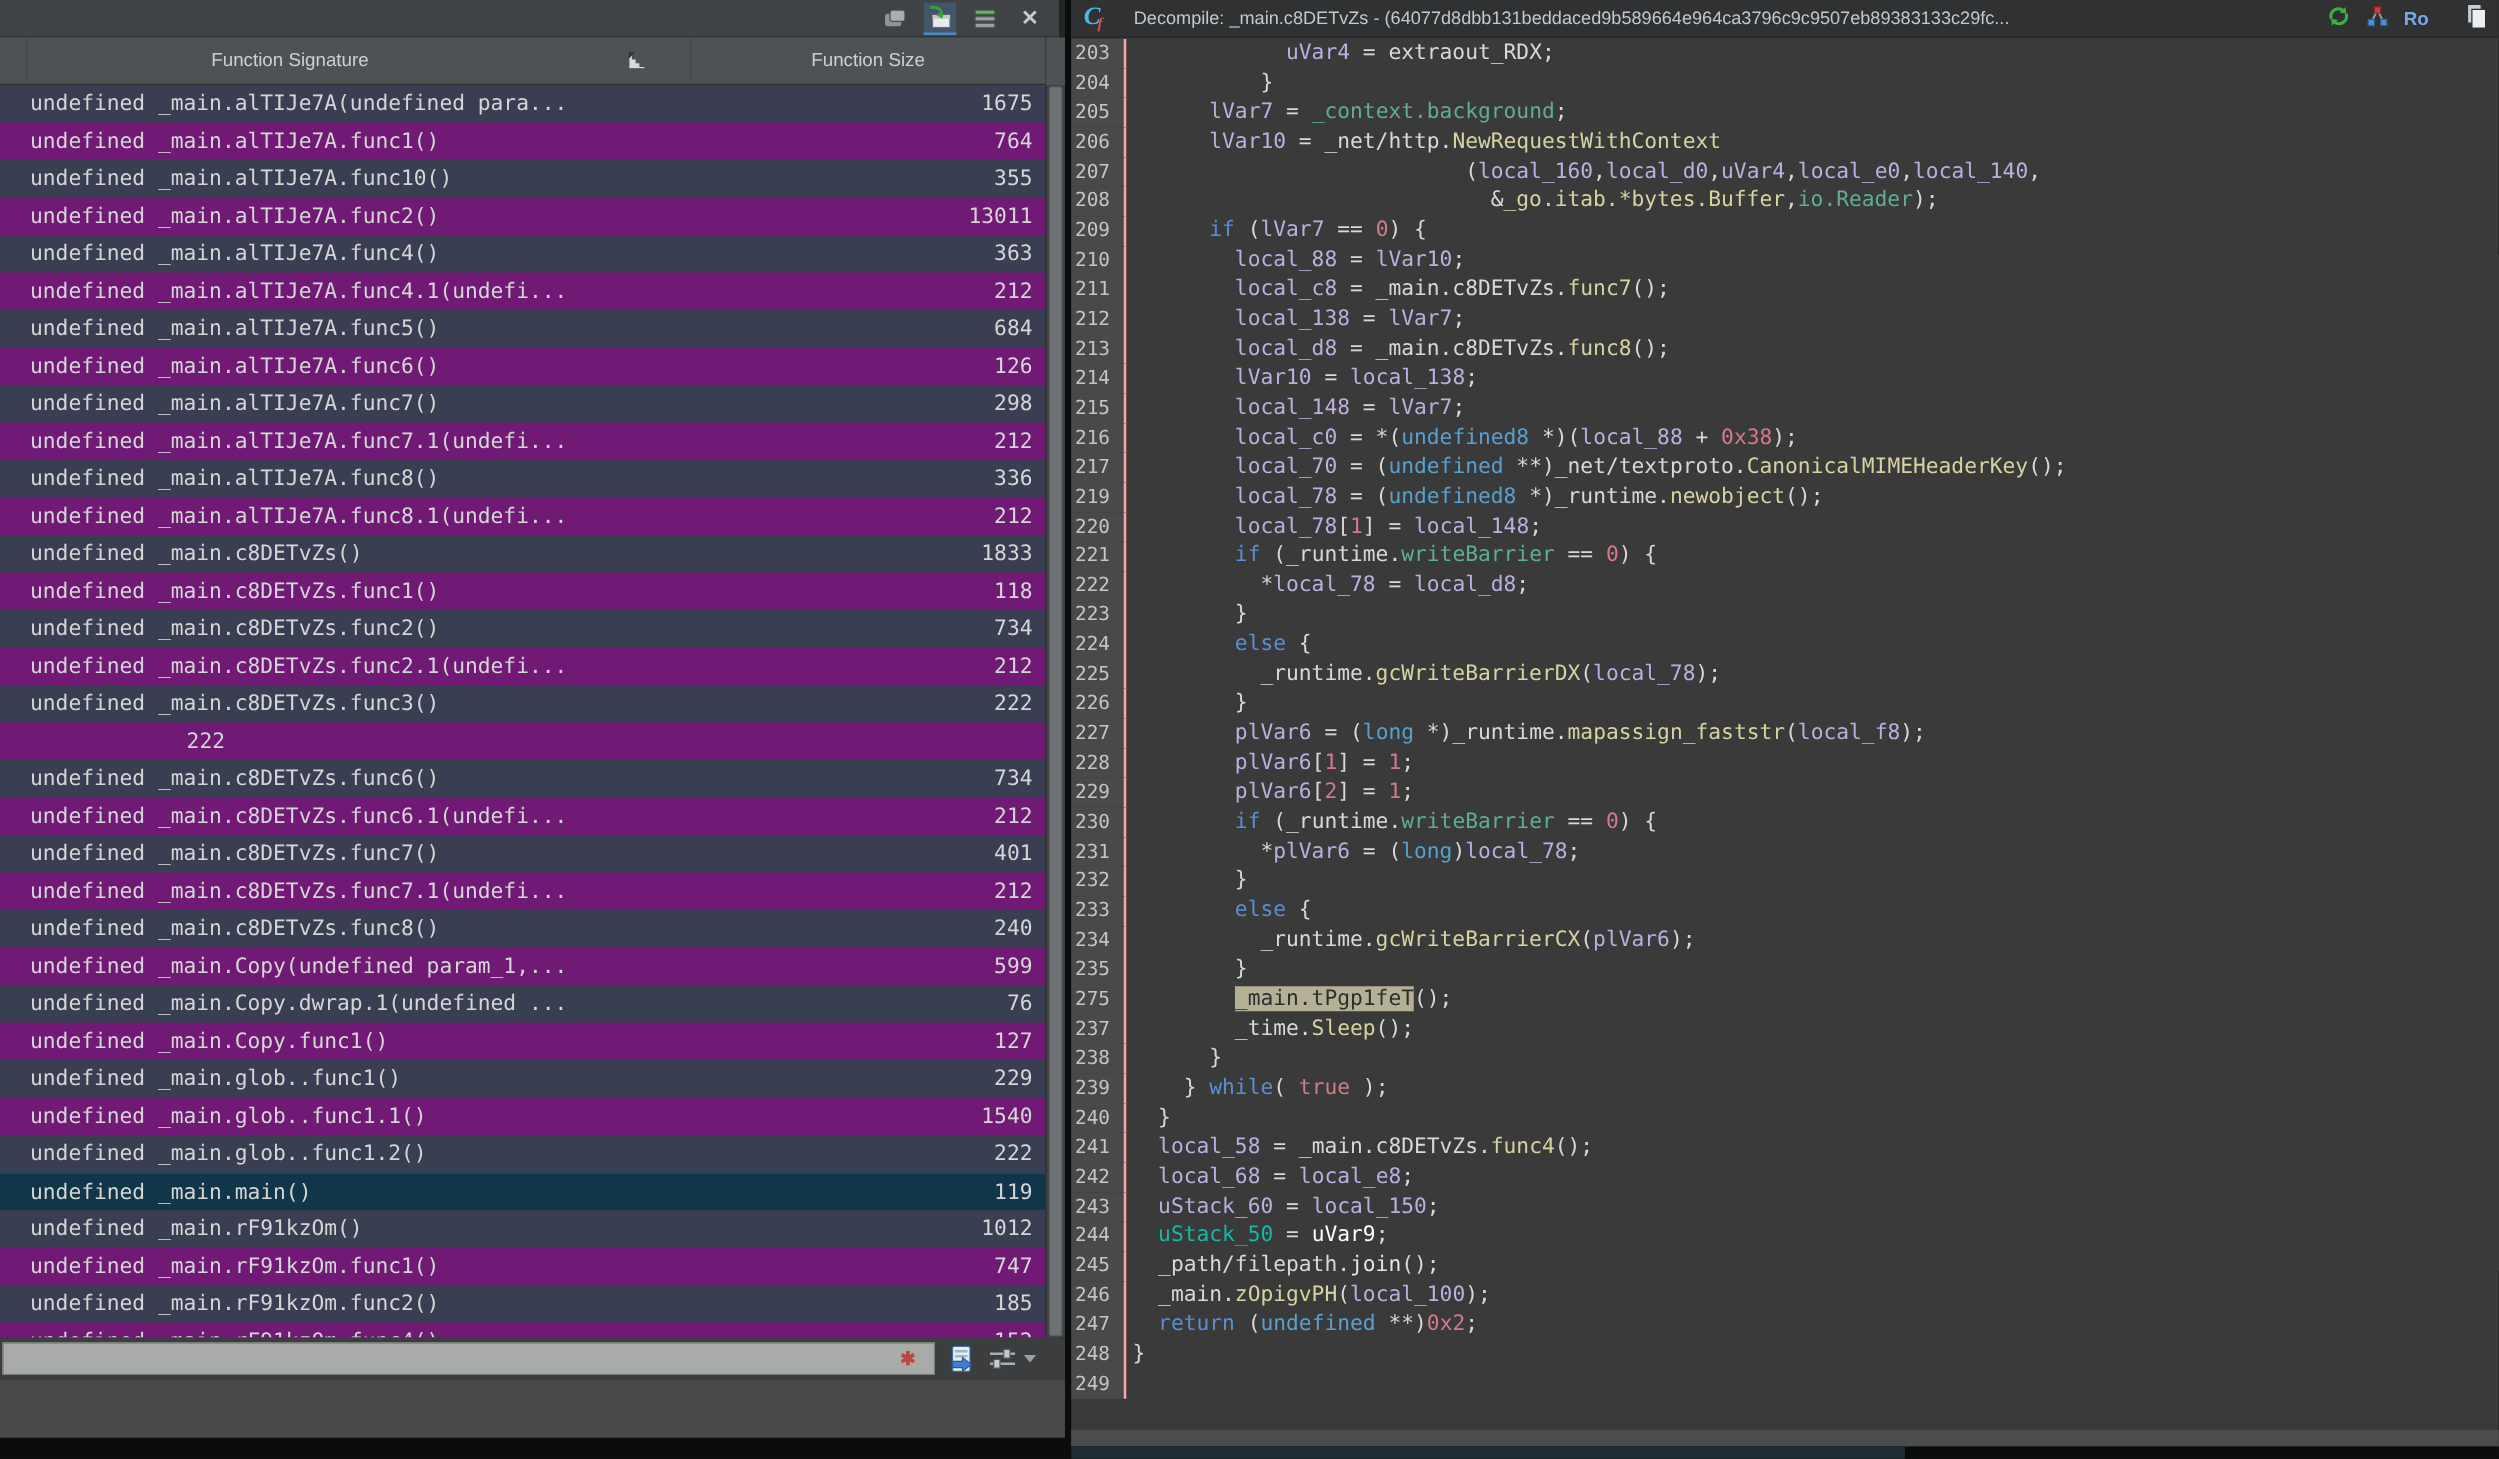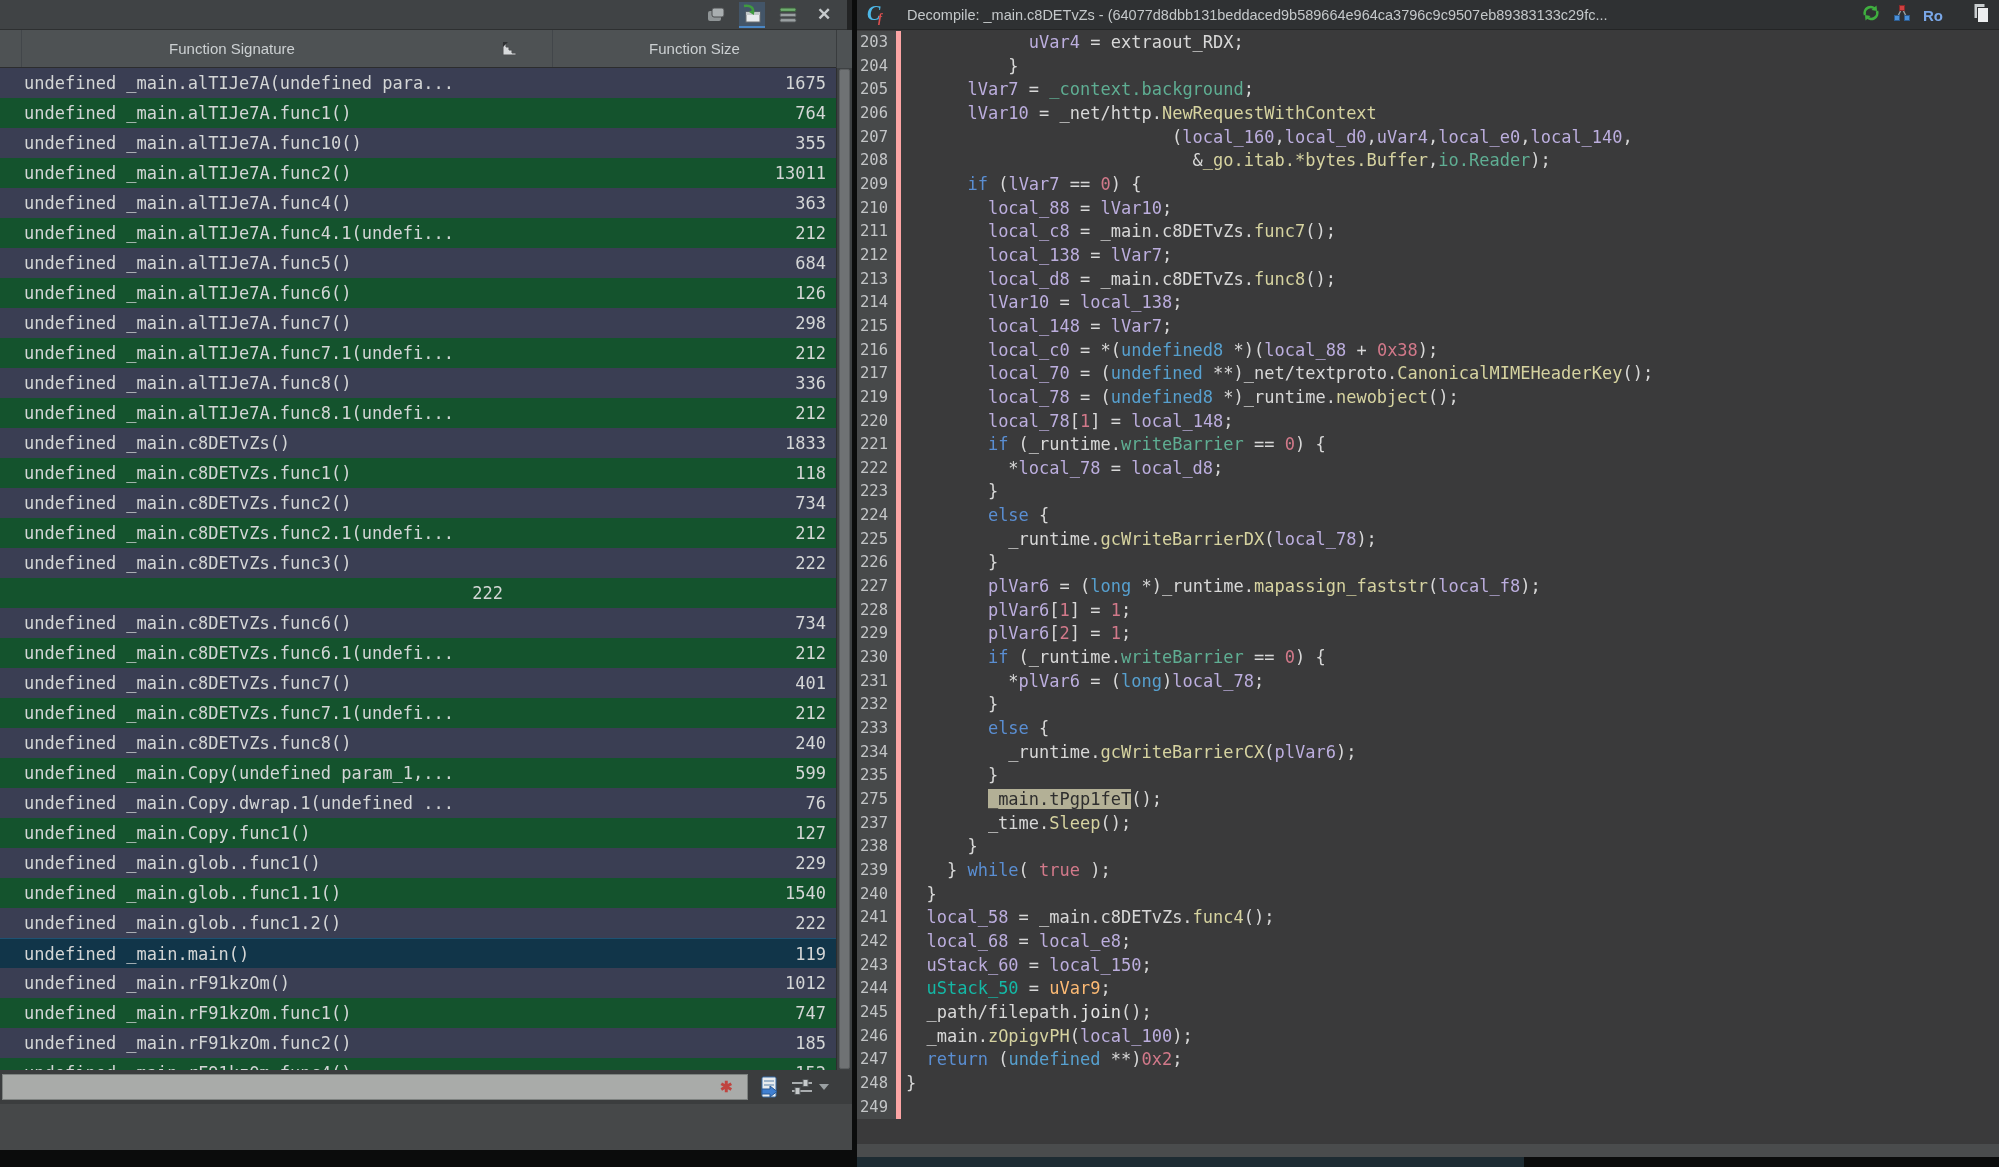--- a/index.html
+++ b/index.html
@@ -24,21 +24,21 @@
   .th-sig .lbl { position:absolute; left:0; right:110px; text-align:center; }
   .sort-ic { position:absolute; right:34px; top:9px; }
   .th-size  { flex:1; height:100%; display:flex; align-items:center; justify-content:center; }
   .hdr-sb { position:absolute; top:30px; left:836px; width:16px; height:38px; background:#4e5254; border-left:1px solid #393c3e;}
 
   #rows-clip { position:absolute; top:68px; left:0; width:836px; height:1002px;
                overflow:hidden; background:#3a3c3e; }
   .frow { height:30px; display:flex; align-items:center;
           font-family:"DejaVu Sans Mono", monospace; font-size:17px; color:#d4d6d6; white-space:pre; }
   .frow.navy { background:#3a3e53; }
-  .frow.gray { background:#14532d;justify-content:center; }
+  .frow.gray { background:#701a75; }
   .frow.selected { background:#113549; border-top:1px solid #1d5273; }
   .frow .sig { flex:1; padding-left:24px; overflow:hidden; }
   .frow .size { width:190px; text-align:right; padding-right:10px; }
 
   #vscroll { position:absolute; top:68px; left:836px; width:16px; height:1002px;
              background:#3e4143; border-left:1px solid #2d2e2f; }
   #vthumb { position:absolute; left:2px; right:2px; top:1px; bottom:1px;
             background:#6f7274; border:1px solid #5b5e60; border-radius:2px; }
 
   #filter-bar { position:absolute; top:1070px; left:0; width:852px; height:34px;
@@ -63,21 +63,21 @@
                  font-size:12px; font-family:"Liberation Serif",serif; font-style:italic; }
   .rt-title { margin-left:18px; color:#c4c8ca; font-size:14.5px; white-space:nowrap; overflow:hidden;
               max-width:960px; }
   .rt-icons { position:absolute; right:8px; top:0; height:30px; display:flex; align-items:center; gap:12px; }
   .ro-label { color:#7aa7e8; font-size:15px; font-weight:bold; }
 
   #code { position:absolute; top:31px; left:0; width:1142px; height:1113px; overflow:hidden;
           font-family:"DejaVu Sans Mono", monospace; font-size:17px; }
   .cl { display:flex; height:23.66px; line-height:23.66px; white-space:pre; }
   .ln { flex:none; width:44px; background:#47494a; color:#c3c5c7; font-size:15.5px;
-        padding-left:3px; border-right:5px solid #fca5a5; }
+        padding-left:3px; border-right:2px solid #fca5a5; }
   .ct { padding-left:5px; color:#d8d8d8; }
   #hscroll { position:absolute; top:1144px; left:0; width:1142px; height:13px; background:#4a4c4d; }
   #bottom-accent { position:absolute; left:857px; top:1157px; width:667px; height:10px; background:#1e2c33; }
 </style>
 </head>
 <body>
 
 <div id="left-panel">
 
   <div class="lt-titlebar">
@@ -262,21 +262,21 @@
       <div class="cl"><span class="ln">234</span><span class="ct"><span style="color: rgb(216, 216, 216);">          _runtime.</span><span style="color: rgb(214, 211, 160);">gcWriteBarrierCX</span><span style="color: rgb(216, 216, 216);">(</span><span style="color: rgb(188, 174, 222);">plVar6</span><span style="color: rgb(216, 216, 216);">);</span></span></div>
       <div class="cl"><span class="ln">235</span><span class="ct"><span style="color: rgb(216, 216, 216);">        }</span></span></div>
       <div class="cl"><span class="ln">275</span><span class="ct"><span style="color: rgb(216, 216, 216);">        </span><span style="background: rgb(179, 176, 150); color: rgb(46, 46, 46);">_main.tPgp1feT</span><span style="color: rgb(216, 216, 216);">();</span></span></div>
       <div class="cl"><span class="ln">237</span><span class="ct"><span style="color: rgb(216, 216, 216); margin-top: 28px;">        _time.</span><span style="color: rgb(214, 211, 160);">Sleep</span><span style="color: rgb(216, 216, 216);">();</span></span></div>
       <div class="cl"><span class="ln">238</span><span class="ct"><span style="color: rgb(216, 216, 216);">      }</span></span></div>
       <div class="cl"><span class="ln">239</span><span class="ct"><span style="color: rgb(216, 216, 216);">    } </span><span style="color: rgb(90, 142, 210);">while</span><span style="color: rgb(216, 216, 216);">( </span><span style="color: rgb(210, 121, 138);">true</span><span style="color: rgb(216, 216, 216);"> );</span></span></div>
       <div class="cl"><span class="ln">240</span><span class="ct"><span style="color: rgb(216, 216, 216);">  }</span></span></div>
       <div class="cl"><span class="ln">241</span><span class="ct"><span style="color: rgb(216, 216, 216);">  </span><span style="color: rgb(188, 174, 222);">local_58</span><span style="color: rgb(216, 216, 216);"> = _main.c8DETvZs.</span><span style="color: rgb(214, 211, 160);">func4</span><span style="color: rgb(216, 216, 216);">();</span></span></div>
       <div class="cl"><span class="ln">242</span><span class="ct"><span style="color: rgb(216, 216, 216);">  </span><span style="color: rgb(188, 174, 222);">local_68</span><span style="color: rgb(216, 216, 216);"> = </span><span style="color: rgb(188, 174, 222);">local_e8</span><span style="color: rgb(216, 216, 216);">;</span></span></div>
       <div class="cl"><span class="ln">243</span><span class="ct"><span style="color: rgb(216, 216, 216);">  </span><span style="color: rgb(188, 174, 222);">uStack_60</span><span style="color: rgb(216, 216, 216);"> = </span><span style="color: rgb(188, 174, 222);">local_150</span><span style="color: rgb(216, 216, 216);">;</span></span></div>
-      <div class="cl"><span class="ln">244</span><span class="ct"><span style="color: rgb(216, 216, 216);">  </span><span style="color: #14b8a6;">uStack_50</span><span style="color: rgb(216, 216, 216);"> = </span><span style="color: #fdba74; text-align: right;">uVar9</span><span style="color: rgb(216, 216, 216);">;</span></span></div>
+      <div class="cl"><span class="ln">244</span><span class="ct"><span style="color: rgb(216, 216, 216);">  </span><span style="color: #14b8a6;">uStack_50</span><span style="color: rgb(216, 216, 216);"> = </span><span style="color: #ffffff; text-align: right;">uVar9</span><span style="color: rgb(216, 216, 216);">;</span></span></div>
       <div class="cl"><span class="ln">245</span><span class="ct"><span style="color: rgb(216, 216, 216);">  _path/filepath.</span><span style="color: #e5e5e5;">join</span><span style="color: rgb(216, 216, 216);">();</span></span></div>
       <div class="cl"><span class="ln">246</span><span class="ct"><span style="color: rgb(216, 216, 216);">  _main.</span><span style="color: rgb(214, 211, 160);">zOpigvPH</span><span style="color: rgb(216, 216, 216);">(</span><span style="color: rgb(188, 174, 222);">local_100</span><span style="color: rgb(216, 216, 216);">);</span></span></div>
       <div class="cl"><span class="ln">247</span><span class="ct"><span style="color: rgb(216, 216, 216);">  </span><span style="color: rgb(90, 142, 210);">return</span><span style="color: rgb(216, 216, 216);"> (</span><span style="color: rgb(87, 160, 207);">undefined</span><span style="color: rgb(216, 216, 216);"> **)</span><span style="color: rgb(210, 121, 138);">0x2</span><span style="color: rgb(216, 216, 216);">;</span></span></div>
       <div class="cl"><span class="ln">248</span><span class="ct"><span style="color: rgb(216, 216, 216);">}</span></span></div>
       <div class="cl"><span class="ln">249</span><span class="ct"></span></div>
     </div>
 
   <div id="hscroll"></div>
 </div>
 

